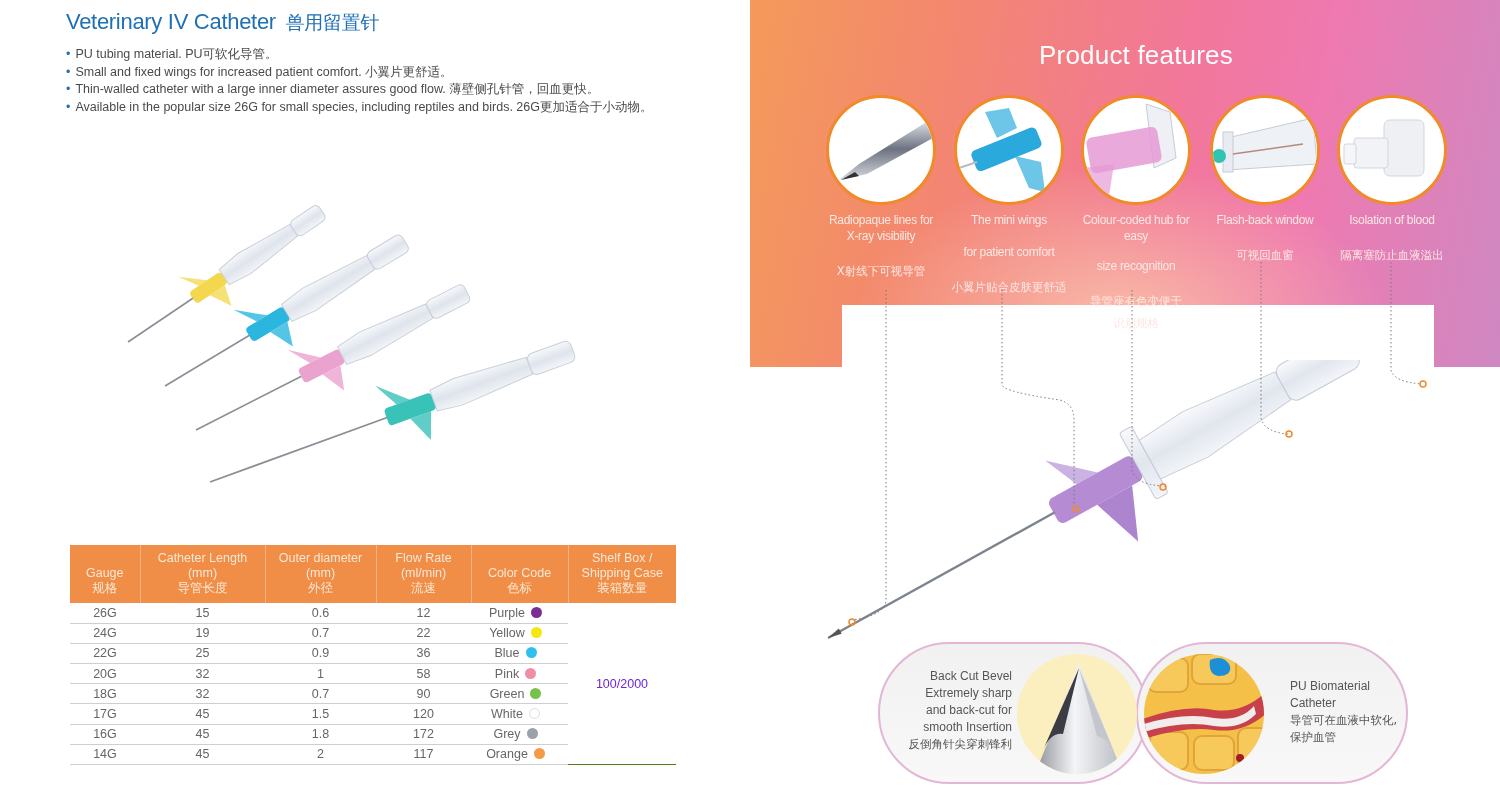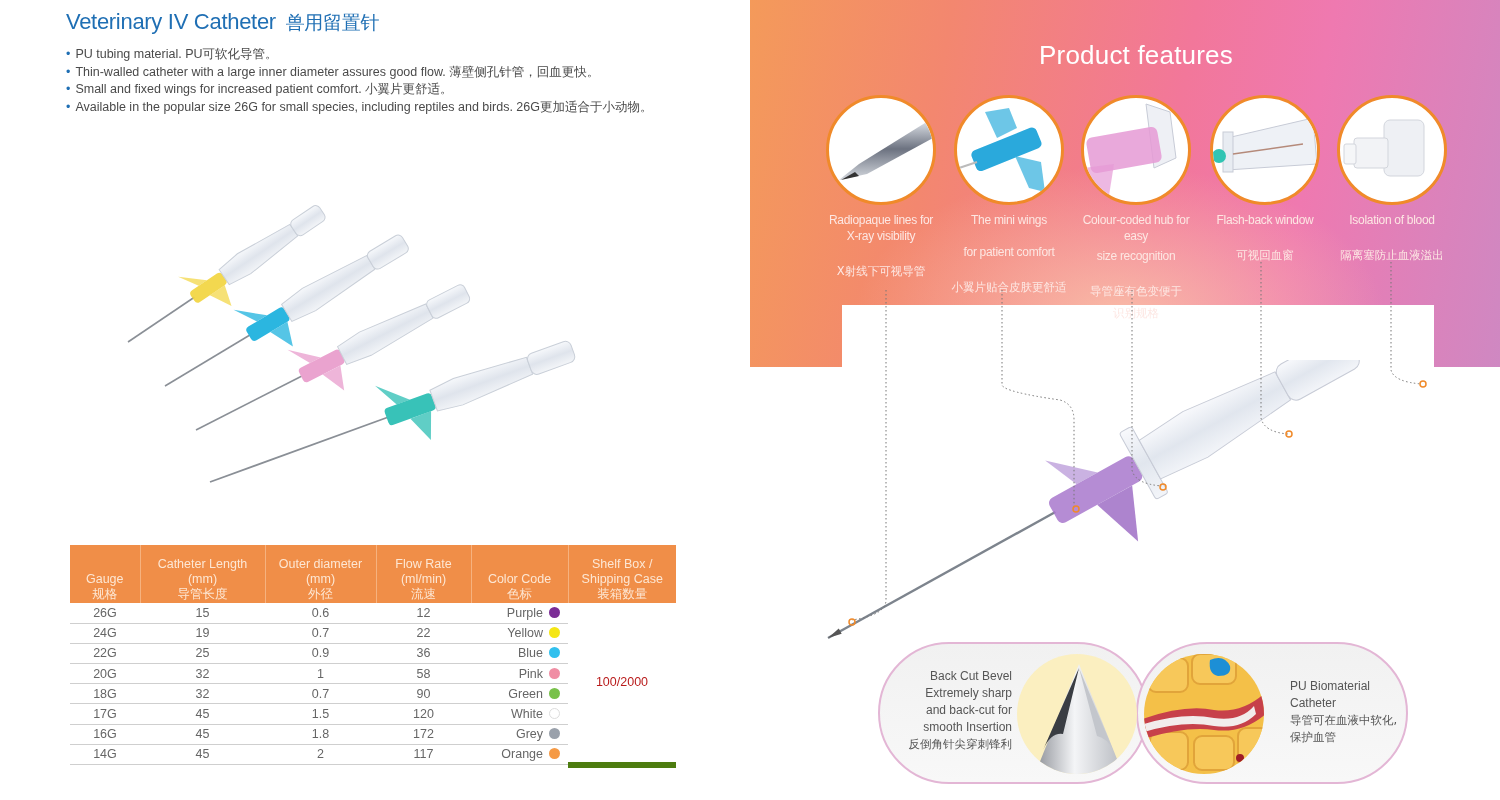--- a/index.html
+++ b/index.html
@@ -10,25 +10,25 @@
   .title { position: absolute; left: 66px; top: 9px; font-size: 22px; color: #1f6fb4; font-weight: normal; letter-spacing: -0.3px; white-space: nowrap; }
   .title .cn { font-size: 19px; margin-left: 4px; font-family: "DejaVu Sans", sans-serif; }
   .bullets { position: absolute; left: 66px; top: 46px; list-style: none; }
   .bullets li { font-size: 12.5px; line-height: 17.5px; color: #4a4a4a; white-space: nowrap; }
   .bullets li .dot { color: #1f6fb4; margin-right: 5px; }
 
   .product-photo { position: absolute; left: 110px; top: 190px; width: 560px; height: 310px; }
 
   
   .spec-table { position: absolute; left: 70px; top: 545px; width: 606px; border-collapse: collapse; table-layout: fixed; }
-  .spec-table th { background: #f08e48; color: #fde7d4; font-weight: normal; font-size: 12.5px; line-height: 15px; padding: 4px 2px 1px; vertical-align: bottom; border-left: 1px solid #f6b27f; text-align: center; height: 58px; }
+  .spec-table th { background: #f08e48; color: #fde7d4; font-weight: normal; font-size: 12.5px; line-height: 15px; padding: 4px 2px 7px; vertical-align: bottom; border-left: 1px solid #f6b27f; text-align: center; height: 58px; }
   .spec-table th:first-child { border-left: none; }
   .spec-table td { font-size: 12.5px; color: #666; text-align: center; height: 20.2px; padding: 0; border-bottom: 1px solid #cfcfcf; }
-  .spec-table td.shelf { border-bottom: 6px solid #4d7c0f; color: #b91c1c; }
-  .spec-table td.color-cell { text-align: right; padding-right: 8px; margin-top: 23px; }
+  .spec-table td.shelf { border-bottom: 1px solid #4d7c0f; color: #6d28d9; }
+  .spec-table td.color-cell { text-align: center; padding-right: 8px; margin-top: 23px; }
   .swatch { display: inline-block; width: 11px; height: 11px; border-radius: 50%; vertical-align: -1px; margin-left: 6px; }
   .swatch.white { border: 1px solid #ddd; }
 
   
   .grad-panel { position: absolute; left: 750px; top: 0; width: 750px; height: 367px;
     background:
       radial-gradient(ellipse 380px 220px at 370px 320px, rgba(250,200,170,0.85), rgba(250,200,170,0) 70%),
       linear-gradient(100deg, #f49a5a 0%, #f3876f 25%, #f2779a 55%, #ef79b0 72%, #cf88c2 100%); }
   .notch { position: absolute; left: 842px; top: 305px; width: 592px; height: 70px; background: #ffffff; }
 
@@ -58,22 +58,22 @@
 </head>
 <body>
 
 <div class="title">
   <span>Veterinary IV Catheter</span>
   <span class="cn">兽用留置针</span>
 </div>
 
 <ul class="bullets">
   <li><span class="dot">•</span><span>PU tubing material.  PU可软化导管。</span></li>
+  <li><span class="dot">•</span><span>Small and fixed wings for increased patient comfort. 小翼片更舒适。</span></li>
   <li><span class="dot">•</span><span>Thin-walled catheter with a large inner diameter assures good flow.  薄壁侧孔针管，回血更快。</span></li>
-  <li><span class="dot">•</span><span>Small and fixed wings for increased patient comfort. 小翼片更舒适。</span></li>
   <li><span class="dot">•</span><span>Available in the popular size 26G for small species, including reptiles and birds.  26G更加适合于小动物。</span></li>
 </ul>
 
 <svg class="product-photo" viewBox="0 0 560 310">
   <defs>
     <linearGradient id="clear" x1="0" y1="0" x2="0" y2="1">
       <stop offset="0" stop-color="#f6f8fb"></stop>
         <stop offset="0.5" stop-color="#dfe4ec"></stop>
         <stop offset="1" stop-color="#f3f5f8"></stop>
     </linearGradient>
@@ -253,21 +253,21 @@
 
 <div class="feature" style="left:1071px">
   <div class="circle">
     <svg viewBox="0 0 104 104">
       <path d="M62,6 L86,14 L92,60 L70,70 Z" fill="#eef0f5" stroke="#c7cbd6"></path>
       <rect x="4" y="34" width="72" height="36" rx="6" fill="#e59ad5" opacity="0.85" transform="rotate(-10 40 52)"></rect>
       <path d="M0,70 L30,66 L24,104 L0,104 Z" fill="#e59ad5" opacity="0.7"></path>
       </svg>
   </div>
   <div class="cap-en">Colour-coded hub for easy</div>
-  <div class="cap-en" style="margin-top:4px">size recognition</div>
+  <div class="cap-en" style="margin-top:14px">size recognition</div>
   <div class="cap-cn">导管座有色变便于</div>
   <div class="cap-cn" style="margin-top:6px">识别规格</div>
 </div>
 
 <div class="feature" style="left:1200px">
   <div class="circle">
     <svg viewBox="0 0 104 104">
       <path d="M14,40 L100,20 L104,66 L14,72 Z" fill="#eef1f6" stroke="#c7cbd6"></path>
       <rect x="10" y="34" width="10" height="40" fill="#e8ecf2" stroke="#c7cbd6"></rect>
       <circle cx="6" cy="58" r="7" fill="#31c4b3"></circle>

